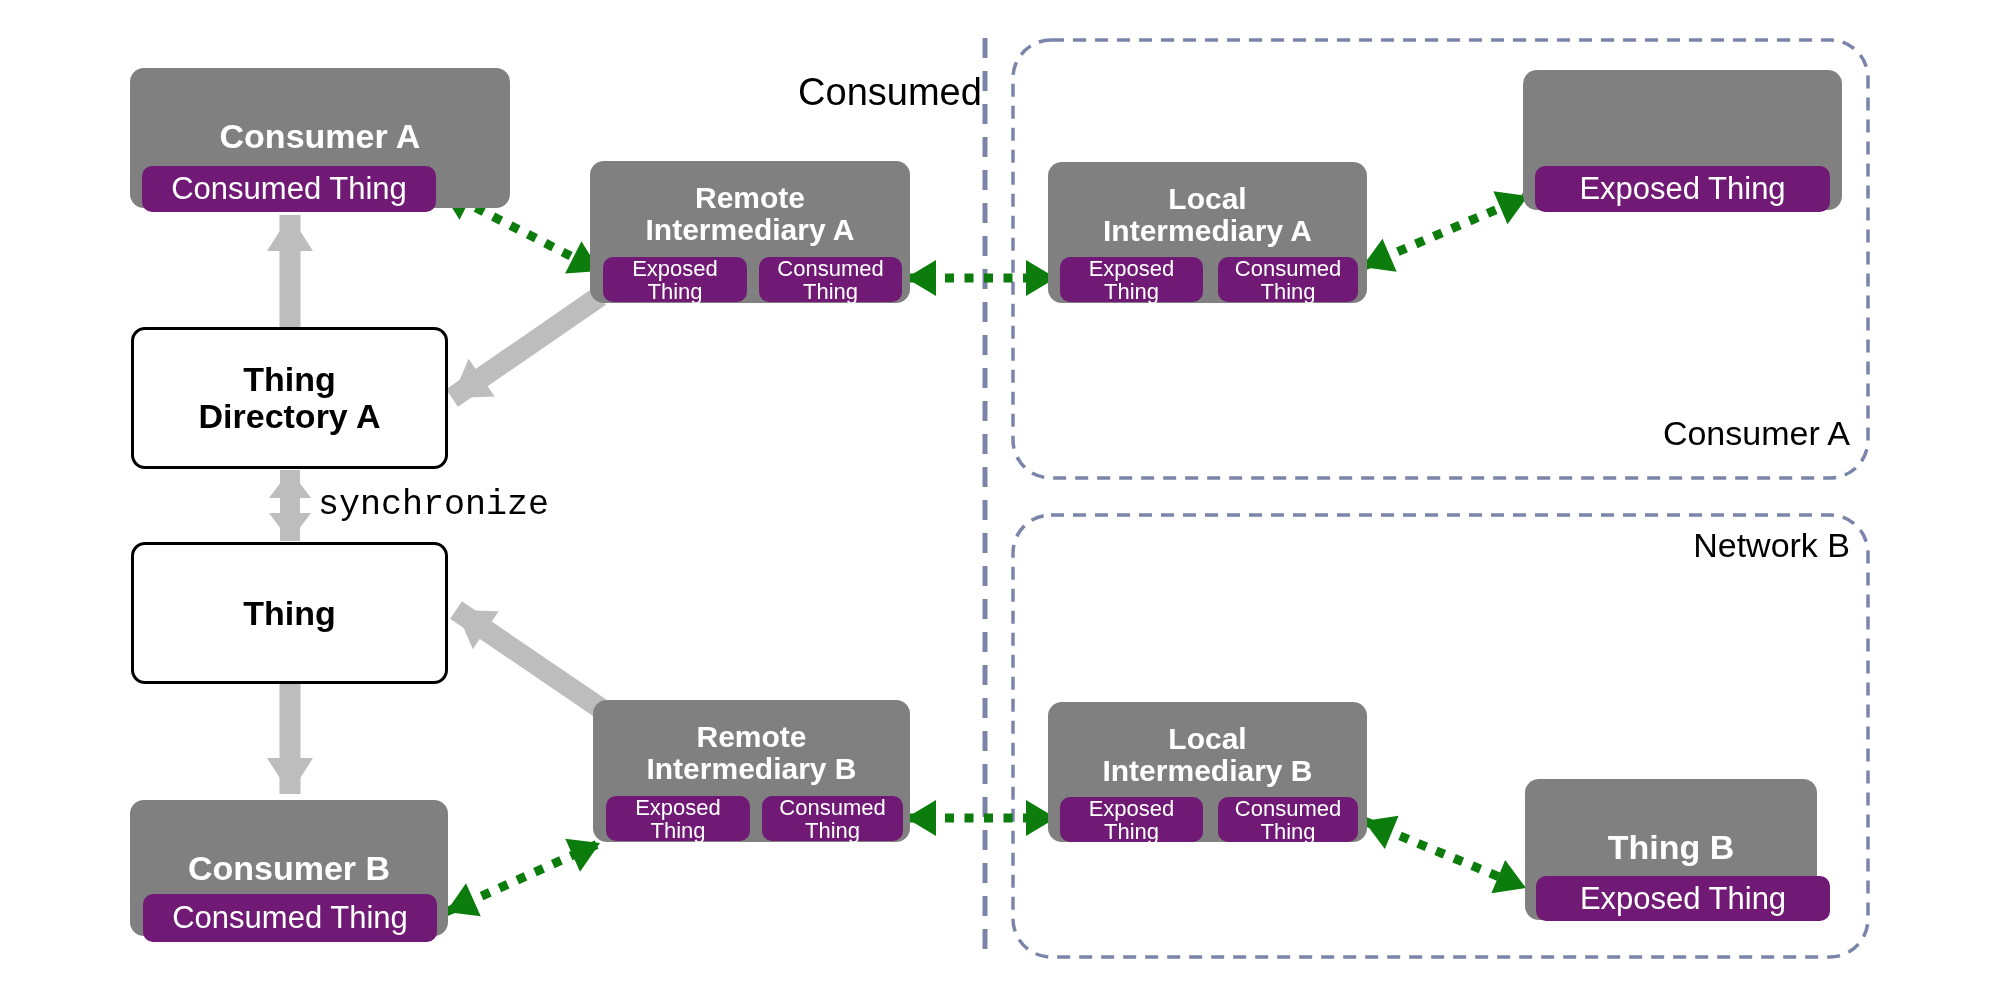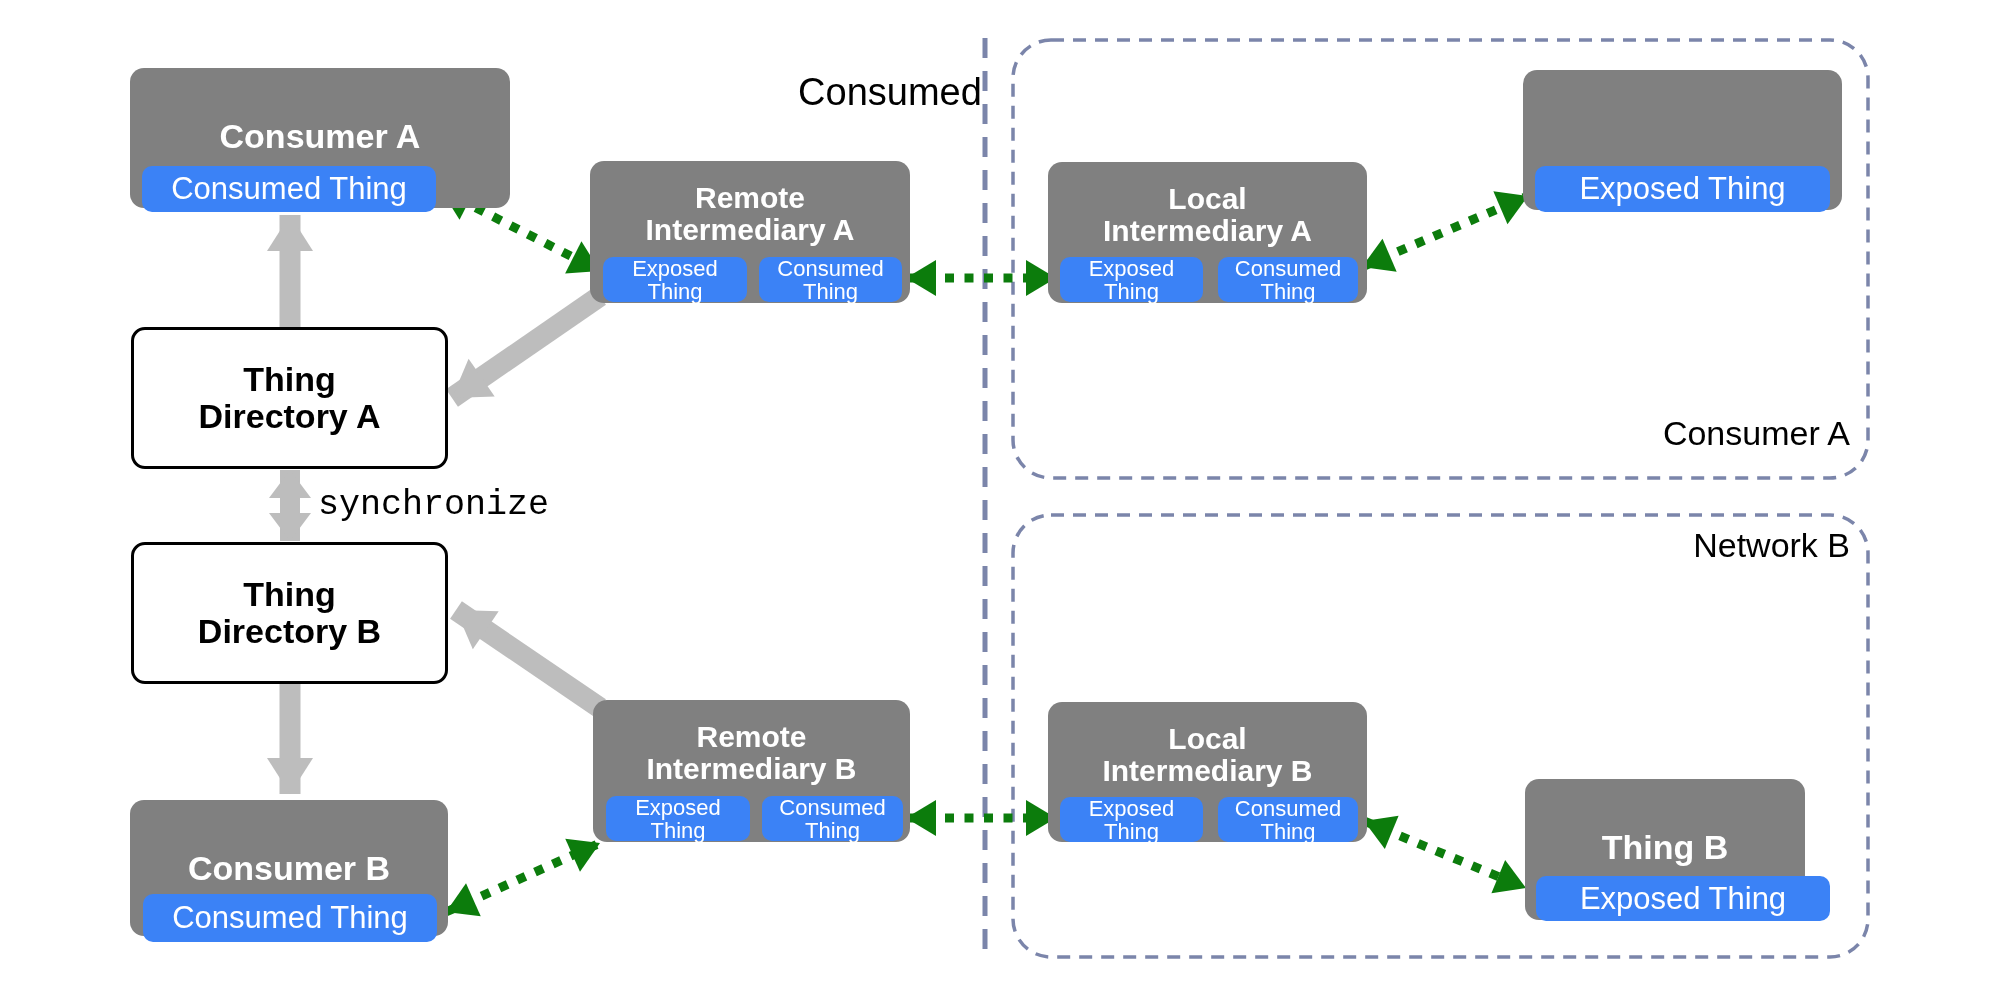--- a/index.html
+++ b/index.html
@@ -9,21 +9,21 @@
   }
   #wires{position:absolute;left:0;top:0;z-index:1;}
   .node{position:absolute;z-index:2;}
   .gray{background:#808080;border-radius:14px;}
   .directory{background:#ffffff;border:3px solid #000000;border-radius:14px;box-sizing:border-box;}
   .title1{position:absolute;left:0;right:0;top:48px;text-align:center;
           font-weight:700;font-size:34px;line-height:40px;color:#ffffff;}
   .title2{position:absolute;left:0;right:0;top:21px;text-align:center;
           font-weight:700;font-size:30px;line-height:32px;color:#ffffff;}
   .directory .title2{color:#000000;font-size:34px;line-height:37px;top:50%;transform:translateY(-50%);}
-  .sub{position:absolute;background:#3b82f6;border-radius:10px;color:#ffffff;
+  .sub{position:absolute;background:#701a75;border-radius:10px;color:#ffffff;
        display:flex;align-items:center;justify-content:center;text-align:center;}
   .subL{font-size:31px;}
   .subS{flex-direction:column;font-size:22px;line-height:23px;text-align:right;}
   .floating-label{position:absolute;z-index:3;color:#000000;}
   .lbl-internet{left:780px;top:70px;width:220px;text-align:center;font-size:38px;line-height:44px;}
   .lbl-sync{left:318px;top:488px;font-size:35px;line-height:35px;font-family:Liberation Mono, monospace;}
   .lbl-net{width:250px;text-align:right;font-size:34px;line-height:34px;}
   .lbl-net-a{left:1600px;top:416px;}
   .lbl-net-b{left:1600px;top:528px;}
 </style>
@@ -110,21 +110,20 @@
   <div class="node directory" style="left:131px;top:327px;width:317px;height:142px;">
     <div class="title2">
       <div>Thing</div>
       <div>Directory A</div>
     </div>
   </div>
 
   <div class="node directory" style="left:131px;top:542px;width:317px;height:142px;">
     <div class="title2">
       <div>Thing</div>
-      <div>Directory B</div>
     </div>
   </div>
 
   <div class="node gray" style="left:130px;top:800px;width:318px;height:136px;">
     <div class="title1">Consumer B</div>
     <div class="sub subL" style="left:13px;top:94px;width:294px;height:48px;">Consumed Thing</div>
   </div>
 
   <div class="node gray" style="left:593px;top:700px;width:317px;height:142px;">
     <div class="title2">
@@ -149,18 +148,18 @@
     <div class="sub subS" style="left:12px;top:95px;width:143px;height:45px;">
       <div>Exposed</div>
       <div>Thing</div>
     </div>
     <div class="sub subS" style="left:170px;top:95px;width:140px;height:45px;">
       <div>Consumed</div>
       <div>Thing</div>
     </div>
   </div>
 
-  <div class="node gray" style="left:1525px;top:779px;width:280px;height:141px;">
+  <div class="node gray" style="left:1525px;top:779px;width:280px;height:141px;padding-left:12px;">
     <div class="title1">Thing B</div>
     <div class="sub subL" style="left:11px;top:97px;width:294px;height:45px;">Exposed Thing</div>
   </div>
 
 </div>
 
 </body></html>

